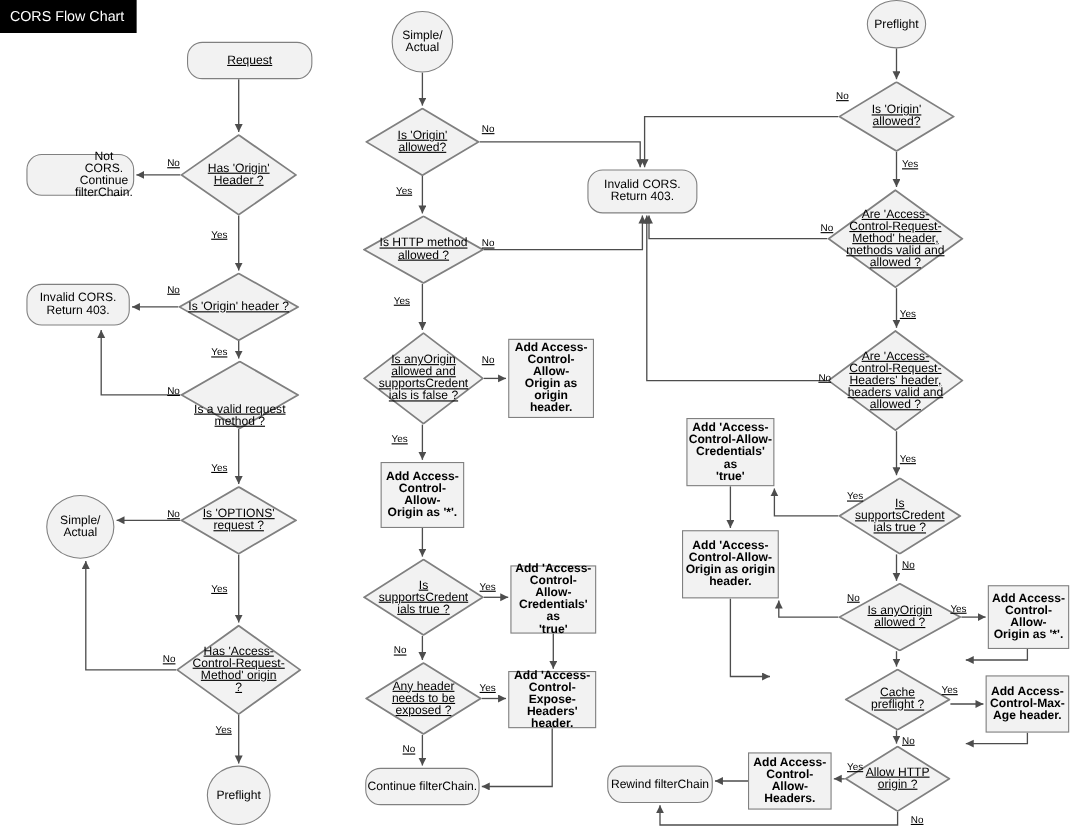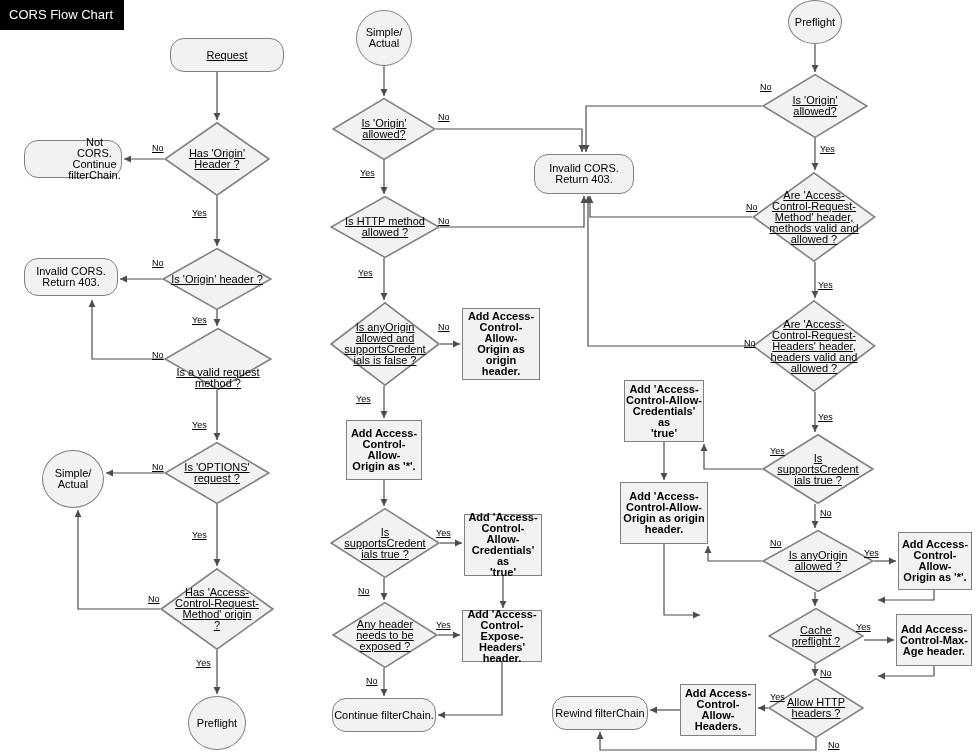--- a/index.html
+++ b/index.html
@@ -239,21 +239,21 @@
     <div class="node diamond" style="left: 768px; top: 608px; width: 96px; height: 56px;"><svg class="dshape" viewBox="0 0 100 100" preserveAspectRatio="none">
         <polygon points="50,1 99,50 50,99 1,50" fill="#f2f2f2" stroke="#808080" stroke-width="1.6" vector-effect="non-scaling-stroke"></polygon>
       </svg><div class="dlabel">Cache
 preflight ?</div></div>
     <div class="node rect" style="left: 896px; top: 614px; width: 76px; height: 52px;">Add Access-
 Control-Max-
 Age header.</div>
     <div class="node diamond" style="left: 768px; top: 678px; width: 96px; height: 60px;"><svg class="dshape" viewBox="0 0 100 100" preserveAspectRatio="none">
         <polygon points="50,1 99,50 50,99 1,50" fill="#f2f2f2" stroke="#808080" stroke-width="1.6" vector-effect="non-scaling-stroke"></polygon>
       </svg><div class="dlabel">Allow HTTP
-headers ?</div></div>
+origin ?</div></div>
     <div class="node rect" style="left: 680px; top: 684px; width: 76px; height: 52px;">Add Access-
 Control-
 Allow-
 Headers.</div>
     <div class="node round" style="left: 552px; top: 696px; width: 96px; height: 34px;">Rewind filterChain</div>
     <div class="elabel" style="left: 152px; top: 143px;">No</div>
     <div class="elabel" style="left: 192px; top: 208px;">Yes</div>
     <div class="elabel" style="left: 152px; top: 258px;">No</div>
     <div class="elabel" style="left: 192px; top: 315px;">Yes</div>
     <div class="elabel" style="left: 152px; top: 350px;">No</div>

